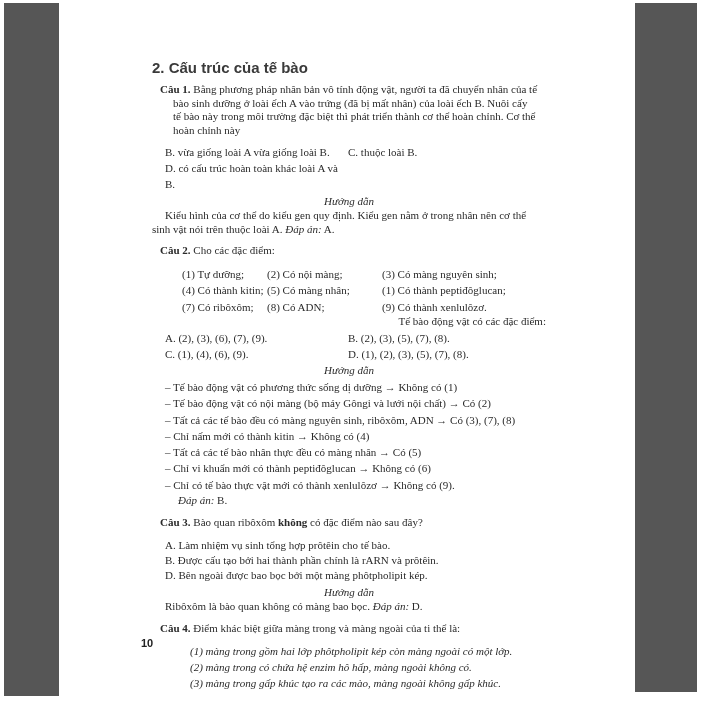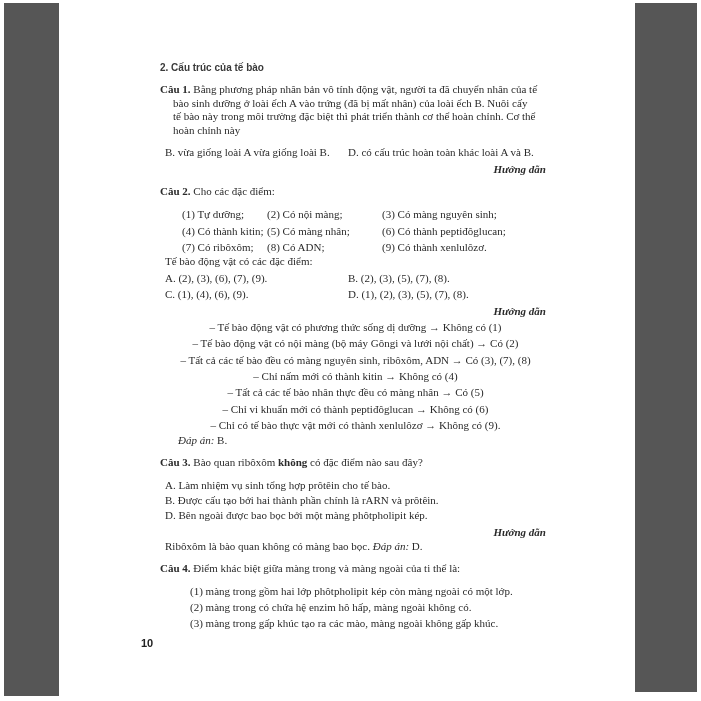--- a/index.html
+++ b/index.html
@@ -23,53 +23,53 @@
     position:absolute;
     left:152px; top:60px;
     width:394px;
     font-size:11px;
     line-height:13.6px;
     color:#2a2a2a;
   }
   .section-title {
     font-family:"Liberation Sans", sans-serif;
     font-weight:bold;
-    font-size:10px;
+    font-size:15px;
     line-height:15px;
     color:#3a3a3a;
-    margin:0 0 8px 8px;
+    margin:0 0 8px 0;
   }
   .qpara { margin:8px; padding-left:13px; text-indent:-13px; }
   .qlabel { font-weight:bold; }
   .opts2 {
     display:grid;
     grid-template-columns:183px 1fr;
     margin:2px 0 1px 13px;
     line-height:15.8px;
   }
   .guide {
-    text-align:right;
-    font-weight:bold;
+    text-align:center;
+    font-weight:normal;
     font-style:italic;
     margin:1px 0;
     line-height:14.5px;
   }
   .solution { margin:0; text-indent:13px; }
   .ans-label { font-style:italic; }
   .features {
     display:grid;
     grid-template-columns:85px 115px 1fr;
     margin:2px 0 0 30px;
     line-height:16.4px;
   }
-  .lead-in { margin:0 0 0 13px; }
-  .notes { margin:1px 0 0 13px; line-height:16.3px;text-align:center; }
+  .lead-in { margin:0 0 0 13px;text-align:right; }
+  .notes { margin:1px 0 0 13px; line-height:16.3px; }
   .answer-line { margin:0 0 4px 26px; line-height:15px;font-family:Liberation Serif, serif; }
   .opts1 { margin:1px 0 0 13px; line-height:15.3px; }
-  .items { margin:3px 0 10px 38px; line-height:16px; }
+  .items { margin:3px 0 10px 38px; line-height:16px;font-style:italic; }
   .page-num {
     position:absolute;
     left:141px; top:637px;
     font-family:"Liberation Sans", sans-serif;
     font-weight:bold;
     font-size:11px;
     color:#222222;
   }
 </style>
 </head>
@@ -78,32 +78,34 @@
 <div class="side-bar left"></div>
 <div class="side-bar right"></div>
 
 <div class="page-content">
 
   <h1 class="section-title">2. Cấu trúc của tế bào</h1>
 
   <p class="qpara"><span class="qlabel">Câu 1.</span> <span>Bằng phương pháp nhân bản vô tính động vật, người ta đã chuyển nhân của tế bào sinh dưỡng ở loài ếch A vào trứng (đã bị mất nhân) của loài ếch B. Nuôi cấy tế bào này trong môi trường đặc biệt thì phát triển thành cơ thể hoàn chỉnh. Cơ thể hoàn chỉnh này</span></p>
   <div class="opts2">
     <span>B. vừa giống loài A vừa giống loài B.</span>
+    <span>C. thuộc loài B.</span>
     <span>D. có cấu trúc hoàn toàn khác loài A và B.</span>
   </div>
   <p class="guide">Hướng dẫn</p>
+  <p class="solution"><span>Kiểu hình của cơ thể do kiểu gen quy định. Kiểu gen nằm ở trong nhân nên cơ thể sinh vật nói trên thuộc loài A.</span> <span class="ans-label">Đáp án:</span> <span>A.</span></p>
 
   <p class="qpara"><span class="qlabel">Câu 2.</span> <span>Cho các đặc điểm:</span></p>
   <div class="features">
     <span>(1) Tự dưỡng;</span>
     <span>(2) Có nội màng;</span>
     <span>(3) Có màng nguyên sinh;</span>
     <span>(4) Có thành kitin;</span>
     <span>(5) Có màng nhân;</span>
-    <span>(6) Có thành peptiđôglucan;</span>
+    <span>(1) Có thành peptiđôglucan;</span>
     <span>(7) Có ribôxôm;</span>
     <span>(8) Có ADN;</span>
     <span>(9) Có thành xenlulôzơ.</span>
   </div>
   <p class="lead-in">Tế bào động vật có các đặc điểm:</p>
   <div class="opts2">
     <span>A. (2), (3), (6), (7), (9).</span>
     <span>B. (2), (3), (5), (7), (8).</span>
     <span>C. (1), (4), (6), (9).</span>
     <span>D. (1), (2), (3), (5), (7), (8).</span>

